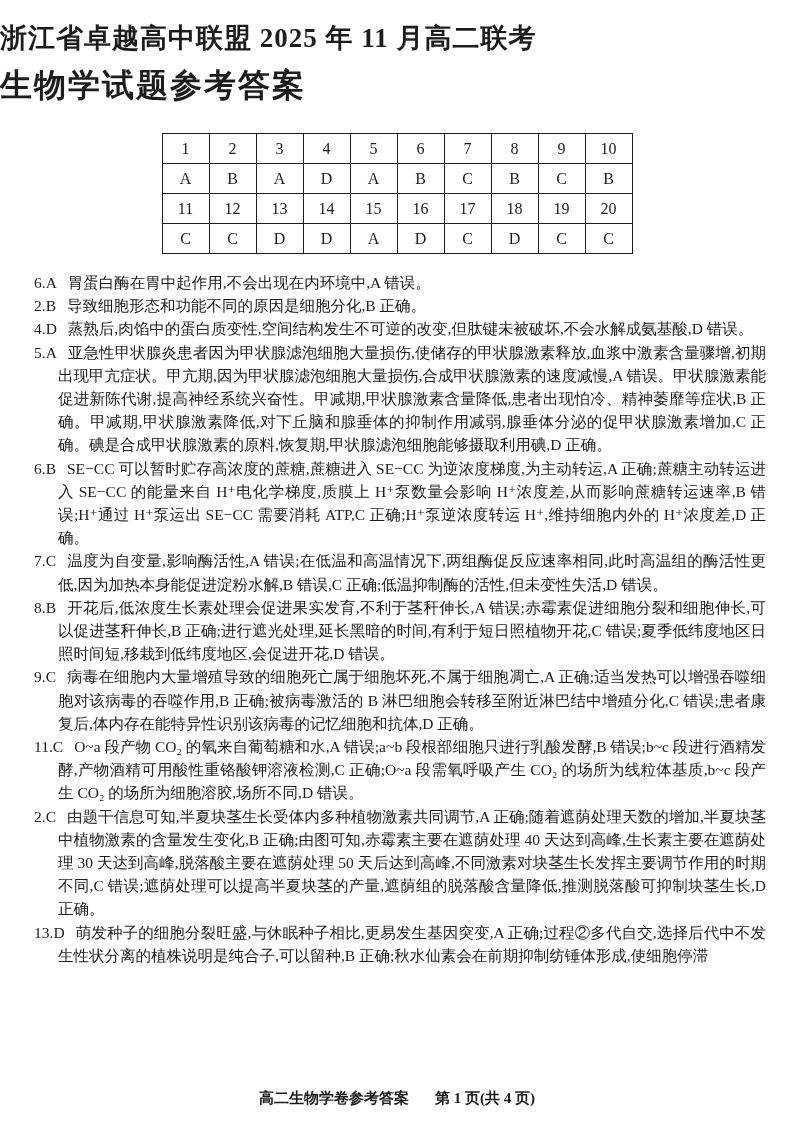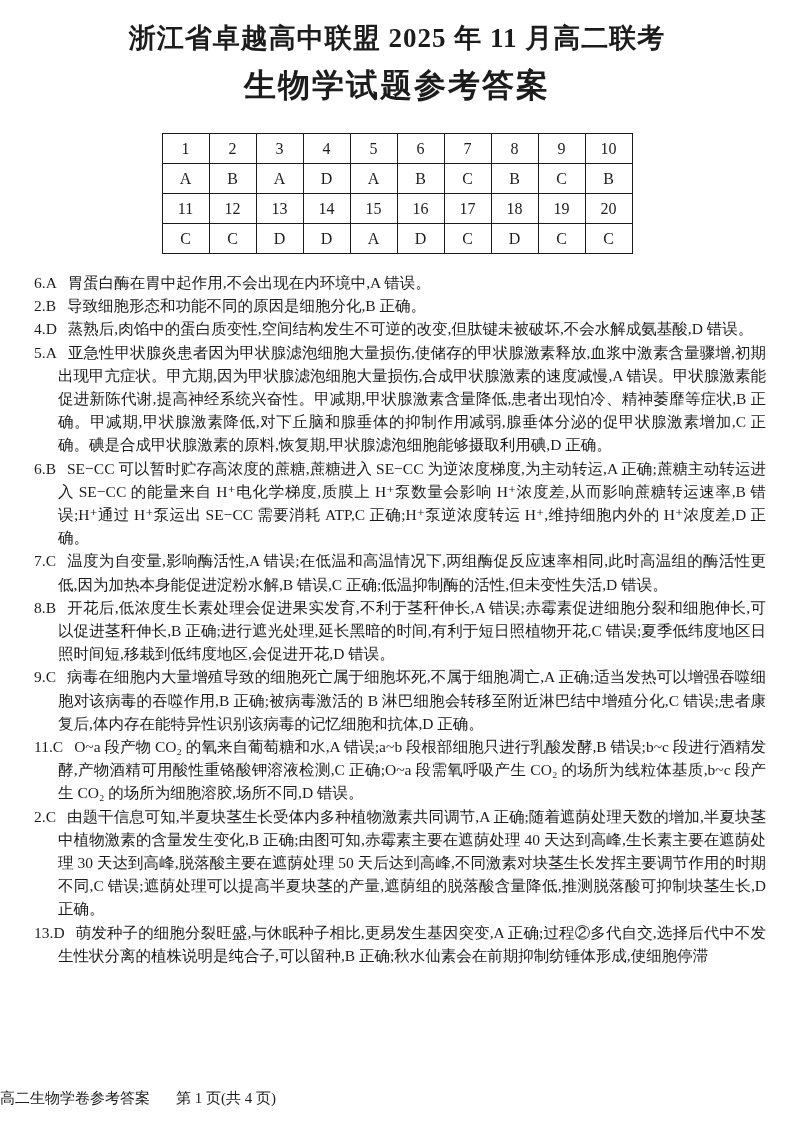--- a/index.html
+++ b/index.html
@@ -13,28 +13,26 @@
     height: 1122px;
     margin: 0 auto;
     background: #ffffff;
     color: #1c1c1c;
     font-family: "Liberation Serif", "DejaVu Serif", serif;
     overflow: hidden;
     box-sizing: border-box;
   }
   .title-line1 {
     margin: 20px 0 0 0;
-    text-align: center;
     font-size: 27px;
     font-weight: bold;
     letter-spacing: 1px;
   }
   .title-line2 {
     margin: 8px 0 0 0;
-    text-align: center;
     font-size: 32px;
     font-weight: bold;
     letter-spacing: 2px;
   }
   table.answer-table {
     margin: 25px auto 0 auto;
     border-collapse: collapse;
     table-layout: fixed;
     width: 463px;
   }
@@ -59,22 +57,22 @@
     text-indent: -24px;
   }
   .item .num {
     margin-right: 11px;
   }
   .footer {
     position: absolute;
     left: 0;
     bottom: 14px;
     width: 100%;
-    text-align: left;
-    font-weight: normal;
+    text-align: center;
+    font-weight: bold;
     font-size: 15px;
   }
   .footer .footer-left {
     margin-right: 26px;
   }
 </style>
 </head>
 <body>
 
 <div class="page">

